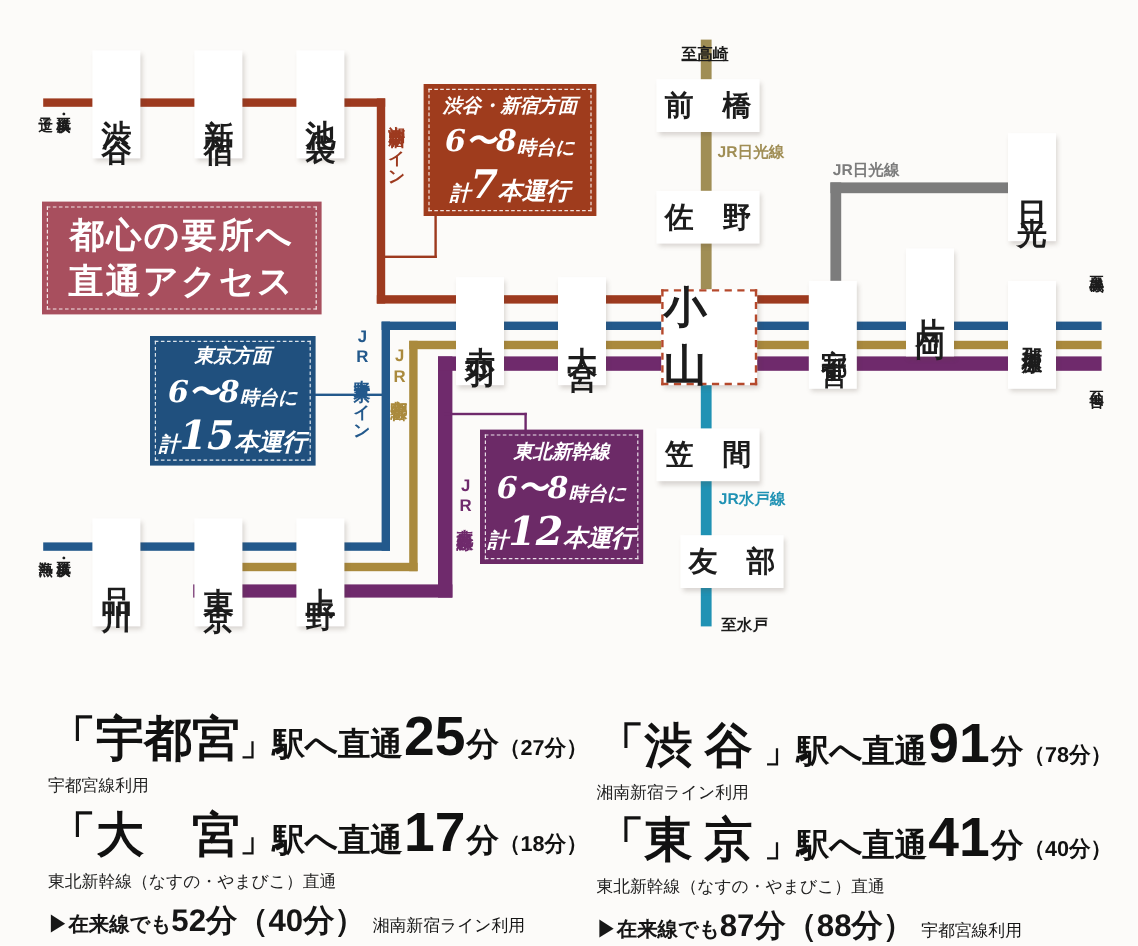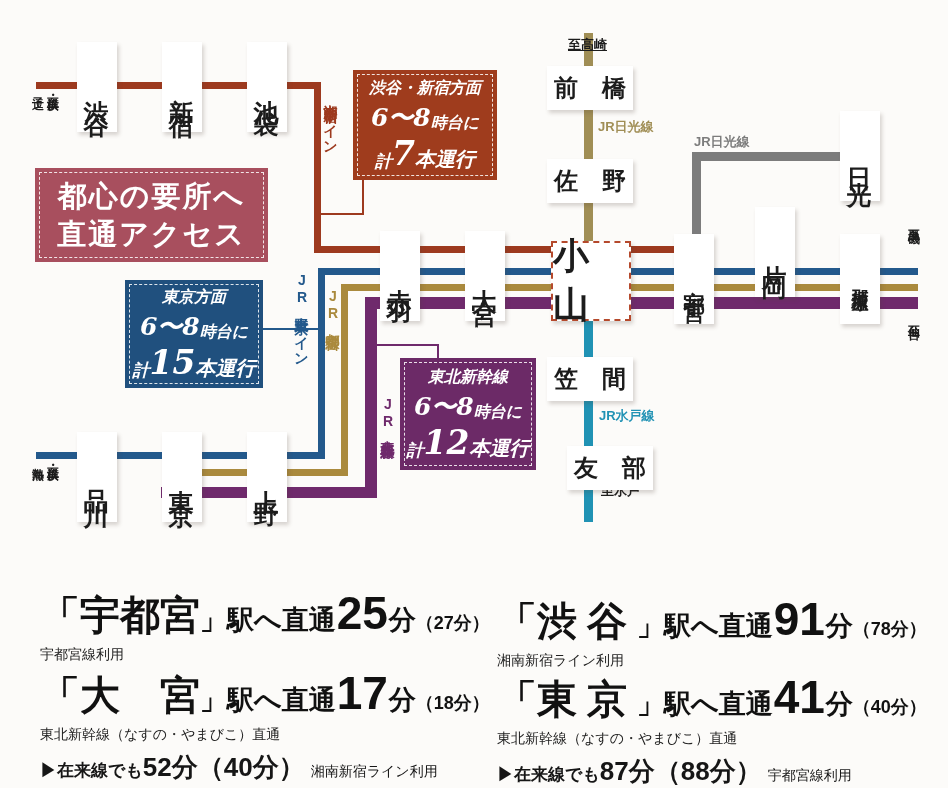--- a/index.html
+++ b/index.html
@@ -103,21 +103,21 @@
     <span>至横浜・</span>
     <span>逗子</span>
   </div>
   <div class="lbl-2col" style="left:30px;top:458px;">
     <span>至横浜・</span>
     <span>熱海</span>
   </div>
   <div class="lbl" style="left:568px;top:36px;text-decoration:underline;">至高崎</div>
   <div class="lbl lbl-v" style="left:905px;top:220px;font-size:12px;">至黒磯</div>
   <div class="lbl lbl-v" style="left:905px;top:316px;font-size:12px;">至仙台</div>
-  <div class="lbl" style="left:601px;top:482px;">至水戸</div>
+  <div class="lbl" style="left:601px;top:512px;">至水戸</div>
 
   <div class="stn stn-v" style="left:77px;top:42px;">渋谷</div>
   <div class="stn stn-v" style="left:162px;top:42px;">新宿</div>
   <div class="stn stn-v" style="left:247px;top:42px;">池袋</div>
   <div class="stn stn-v" style="left:77px;top:432px;">品川</div>
   <div class="stn stn-v" style="left:162px;top:432px;">東京</div>
   <div class="stn stn-v" style="left:247px;top:432px;">上野</div>
   <div class="stn stn-v" style="left:380px;top:231px;">赤羽</div>
   <div class="stn stn-v" style="left:465px;top:231px;">大宮</div>
   <div class="stn stn-v stn-v3" style="left:674px;top:234px;">宇都宮</div>

